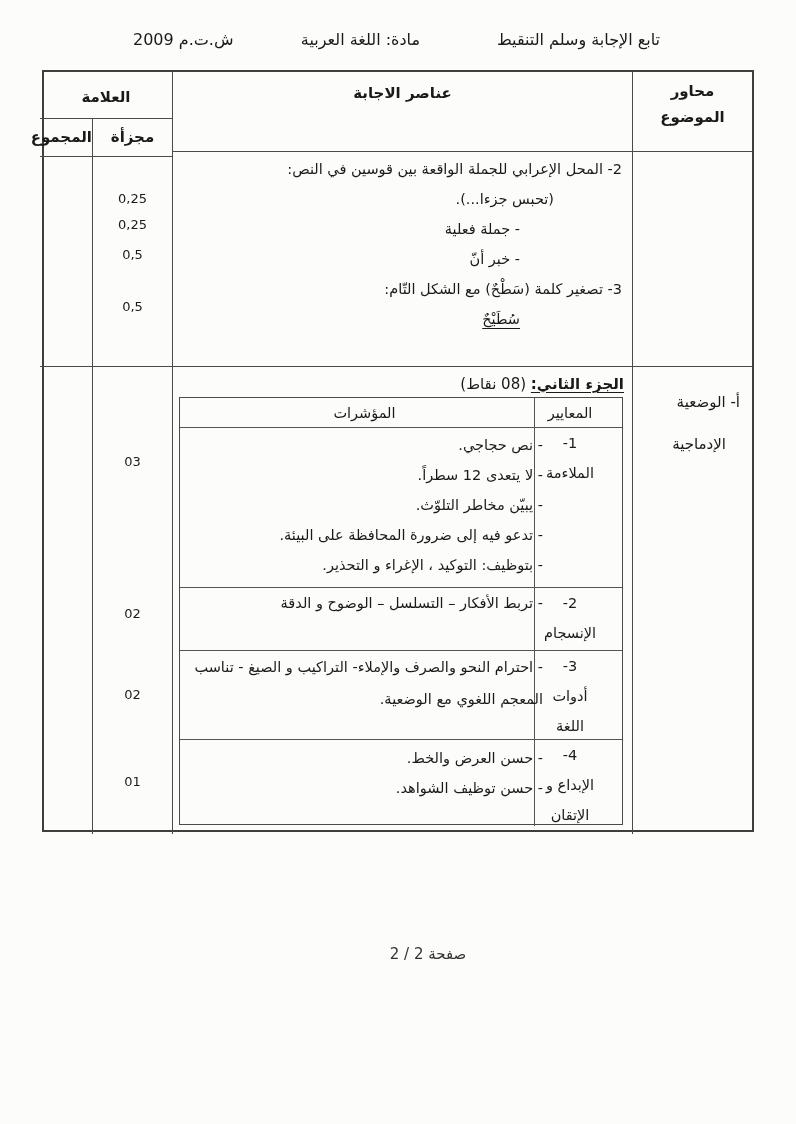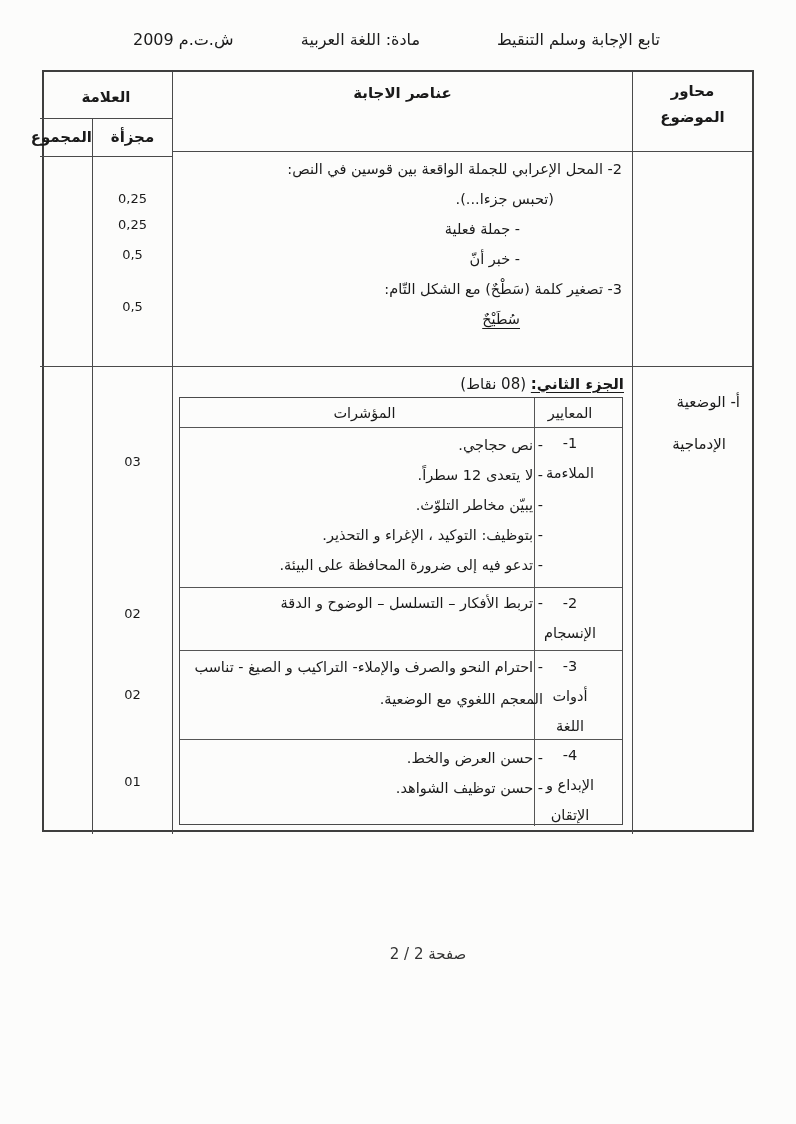--- a/index.html
+++ b/index.html
@@ -117,22 +117,22 @@
 
         <div class="irow ibb" style="top:30px; height:160px;">
           <div class="icrit">
             <div class="line">1-</div>
             <div class="line">الملاءمة</div>
           </div>
           <div class="iind" style="padding-top:2px;">
             <div class="line">- نص حجاجي.</div>
             <div class="line">- لا يتعدى 12 سطراً.</div>
             <div class="line">- يبيّن مخاطر التلوّث.</div>
+            <div class="line">- تدعو فيه إلى ضرورة المحافظة على البيئة.</div>
             <div class="line">- بتوظيف: التوكيد ، الإغراء و التحذير.</div>
-            <div class="line">- تدعو فيه إلى ضرورة المحافظة على البيئة.</div>
           </div>
         </div>
 
         <div class="irow ibb" style="top:190px; height:63px;">
           <div class="icrit">
             <div class="line">2-</div>
             <div class="line">الإنسجام</div>
           </div>
           <div class="iind">
             <div class="line">- تربط الأفكار – التسلسل – الوضوح و الدقة</div>

